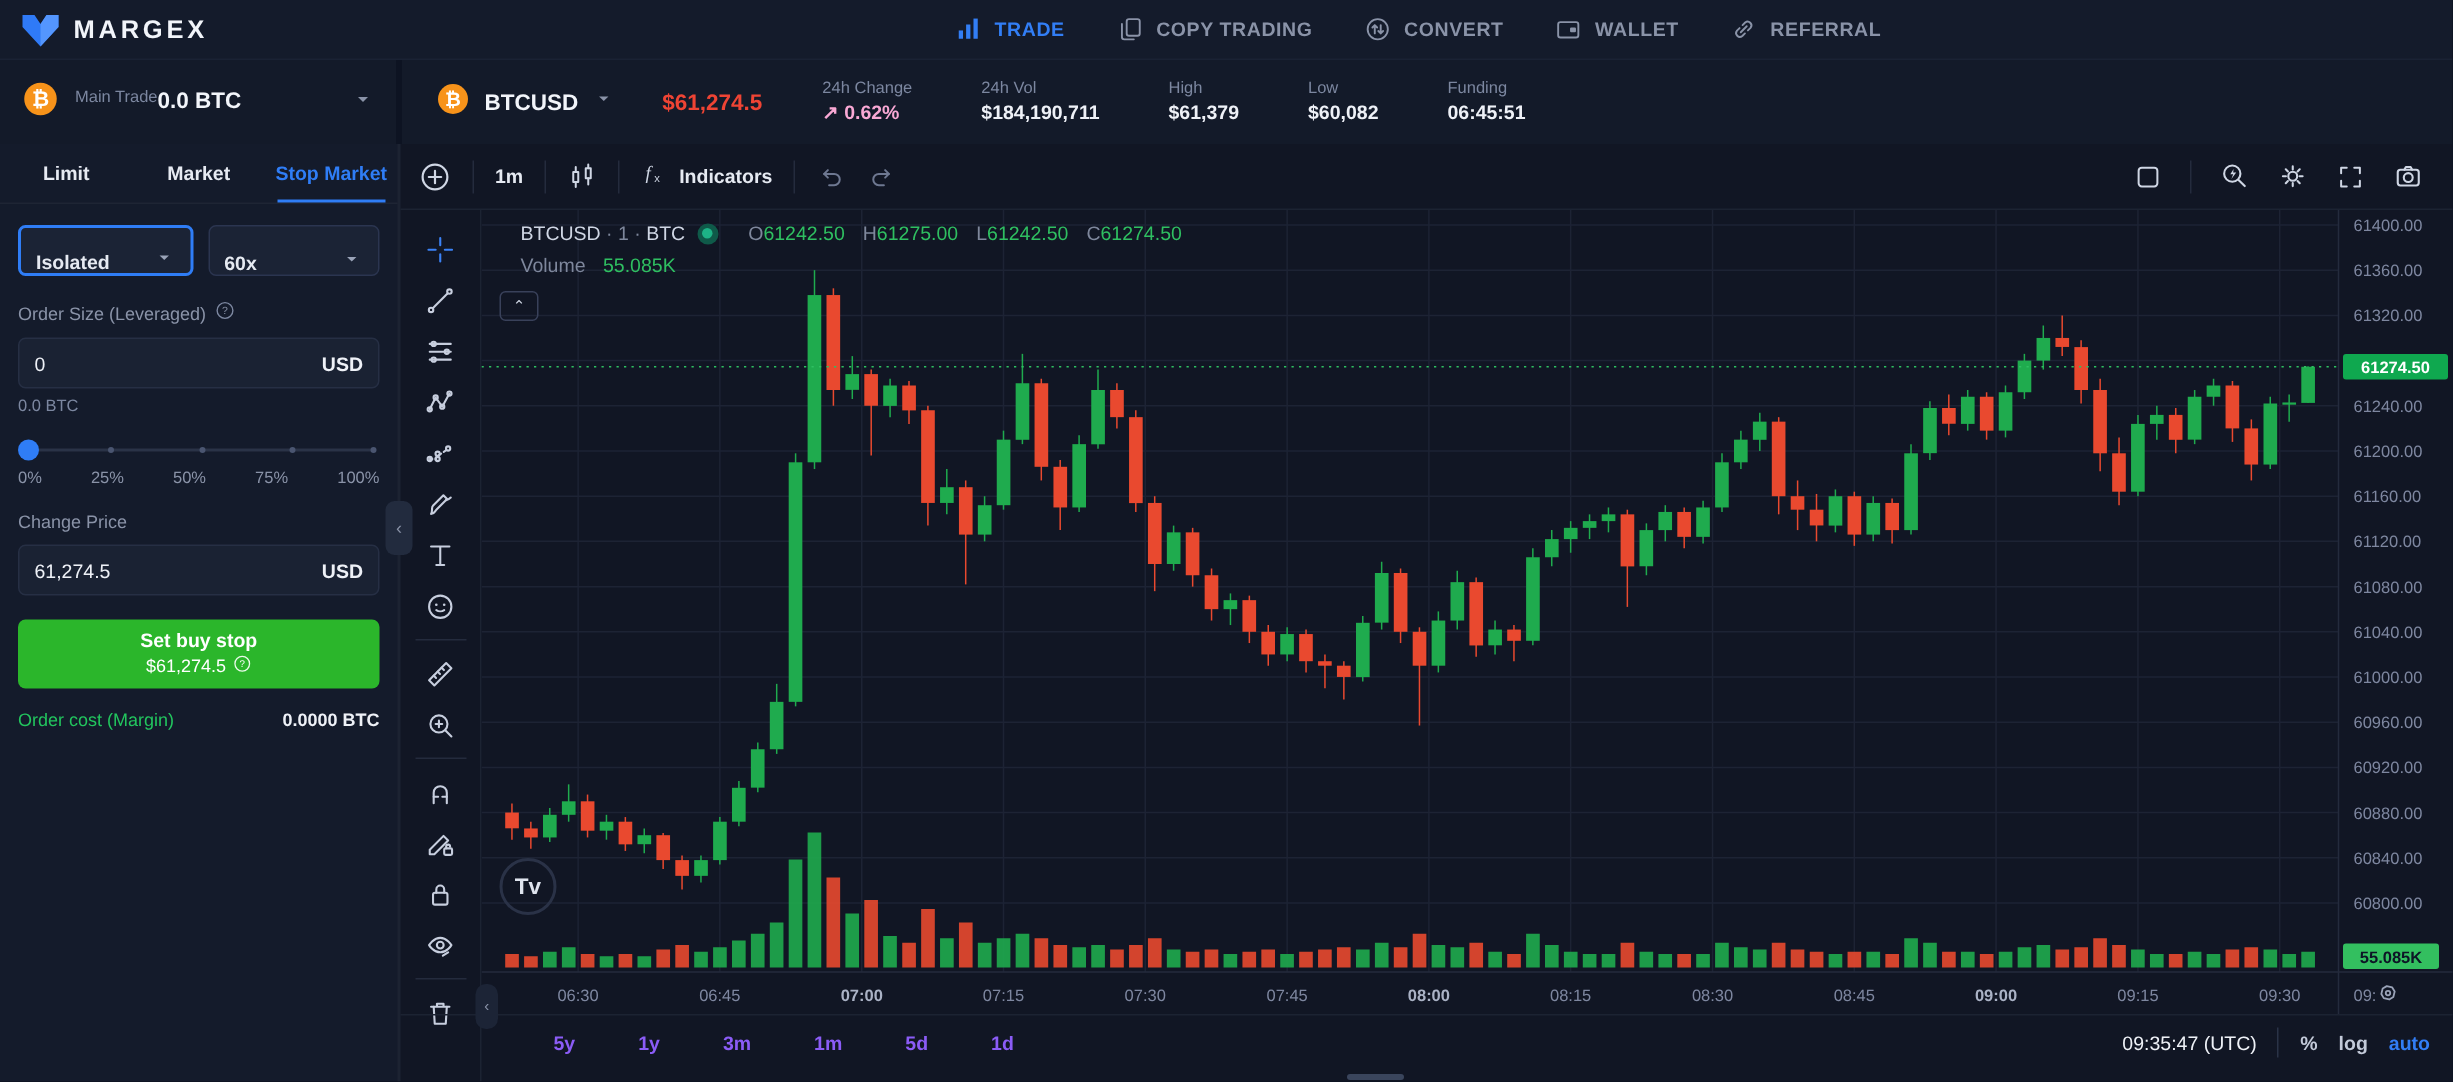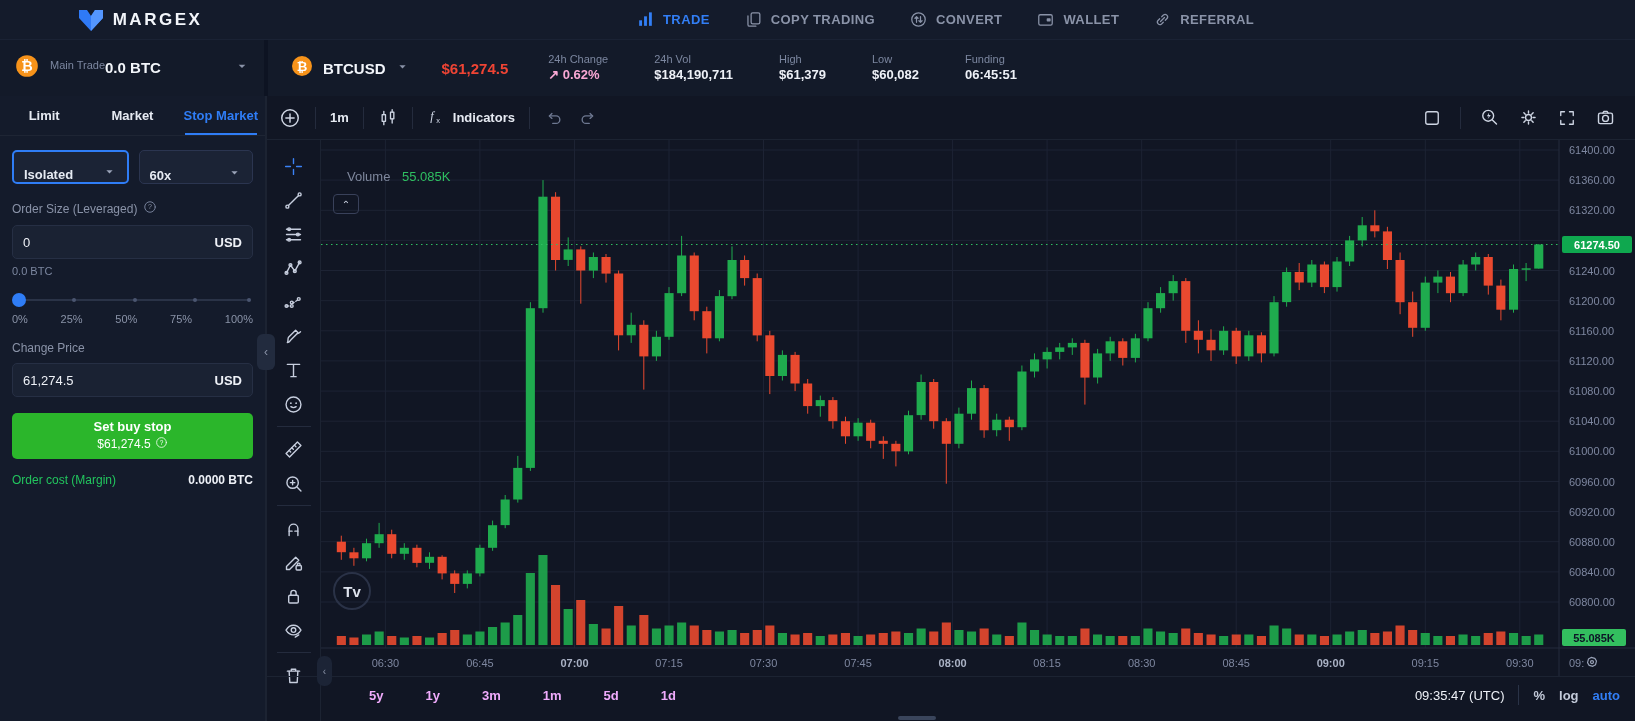--- a/index.html
+++ b/index.html
@@ -3,21 +3,21 @@
 <meta charset="utf-8">
 <style>
   * { margin:0; padding:0; box-sizing:border-box; }
   html,body { width:1635px; height:721px; overflow:hidden; background:#0d1322;
     font-family:"Liberation Sans", sans-serif; color:#e6eaf2; }
   body { position:relative; }
 
   
   .topnav { position:absolute; left:0; top:0; width:1635px; height:40px;
     background:#141b2b; display:flex; align-items:center; border-bottom:1px solid #1a2234; }
-  .brand { display:flex; align-items:center; gap:9px; padding-left:14px; width:266px;justify-content:center; }
+  .brand { display:flex; align-items:center; gap:9px; padding-left:14px; width:266px; }
   .brand-name { font-size:17px; font-weight:bold; letter-spacing:2.5px; color:#f2f5fa; }
   .nav-items { display:flex; align-items:center; gap:34px; margin-left:370px; }
   .nav-item { display:flex; align-items:center; gap:8px; font-size:13px; font-weight:bold;
     letter-spacing:.4px; color:#8a93a8; cursor:pointer; }
   .nav-item.active { color:#327ef5; }
   .nav-item svg { display:block; }
 
   
   .row2 { position:absolute; left:0; top:40px; width:1635px; height:56px; }
   .account-strip { position:absolute; left:0; top:0; width:266px; height:56px;
@@ -126,21 +126,21 @@
     font-size:15px; font-weight:bold; z-index:3; }
   .pane-collapse { position:absolute; left:-4px; top:516px; width:15px; height:30px;
     background:#1c2436; border-radius:7px; color:#8a93a8; font-size:10px; display:flex;
     align-items:center; justify-content:center; z-index:3; cursor:pointer; }
   .axis-gear { position:absolute; left:1258px; top:512px; width:26px; height:22px;
     color:#9aa3b8; display:flex; align-items:center; justify-content:center; z-index:3; cursor:pointer; }
 
   .bottom-bar { position:absolute; left:0; top:580px; width:1369px; height:45px;
     border-top:1px solid #1c2332; display:flex; align-items:center; padding:0 16px 8px 76px; }
   .ranges { display:flex; gap:16px; }
-  .range-btn { font-size:13px; font-weight:bold; color:#f0abfc; cursor:pointer;padding-left:26px; }
+  .range-btn { font-size:13px; font-weight:bold; color:#8b5cf6; cursor:pointer;padding-left:26px; }
   .bb-right { margin-left:auto; display:flex; align-items:center; gap:14px; font-size:13px; }
   .clock { color:#eef1f7; }
   .bb-sep { width:1px; height:20px; background:#2a3347; }
   .bb-btn { color:#c3cad9; cursor:pointer; font-weight:bold; }
   .bb-btn.blue { color:#327ef5; }
   .hscroll-nub { position:absolute; left:898px; top:716px; width:38px; height:4px;
     border-radius:2px; background:#3a455c; }
 </style>
 </head>
 <body>
@@ -509,20 +509,32 @@
       <div class="dt-sep"></div>
       <div class="dt-icon">
         <svg width="21" height="21" viewBox="0 0 24 24" fill="none" stroke="currentColor" stroke-width="1.6" stroke-linecap="round" stroke-linejoin="round">
           <path d="M5 7h14M9.5 7V4.8h5V7"></path>
           <path d="M7 7l.8 13h8.4L17 7"></path>
         </svg>
       </div>
     </div>
 
   <div class="canvas-wrap">
+    <div class="legend">
+      <span class="sym-l" id="legend-sym">BTCUSD <span style="color:#7e879c">· 1 ·</span> BTC</span>
+      <span class="dot-wrap">
+          <span class="dot"></span>
+        </span>
+      <span class="ohlc" id="legend-ohlc">
+          <span><b>O</b>61242.50</span>
+          <span><b>H</b>61275.00</span>
+          <span><b>L</b>61242.50</span>
+          <span><b>C</b>61274.50</span>
+        </span>
+    </div>
     <div class="legend2">
       <span class="k">Volume</span>
       <span class="v">55.085K</span>
     </div>
     <div class="collapse-vol">⌃</div>
     <div class="tv-mark">Tv</div>
     <div class="pane-collapse">‹</div>
     <div class="axis-gear" id="corner-gear">
         <svg width="18" height="18" viewBox="0 0 24 24" fill="none" stroke="currentColor" stroke-width="1.6" stroke-linecap="round" stroke-linejoin="round">
           <path d="M9.5 5h5l3 3v5l-3 3h-5l-3-3V8z" transform="rotate(14 12 10.5)"></path>

